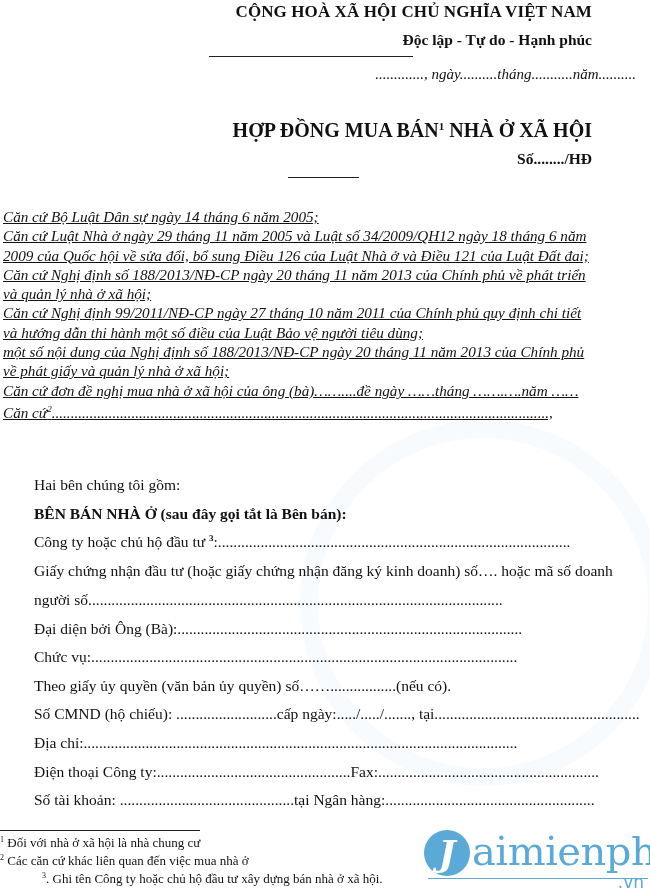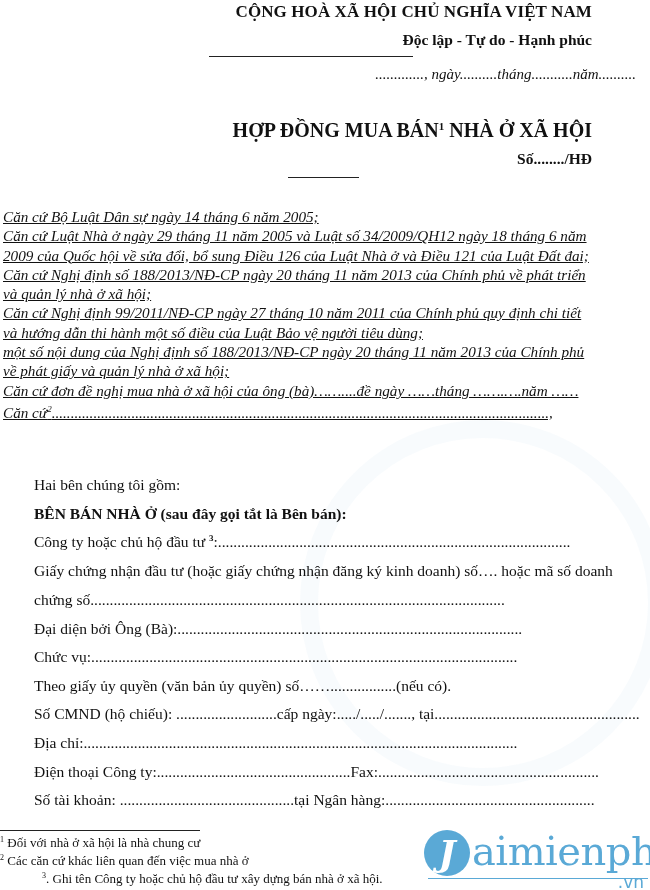--- a/index.html
+++ b/index.html
@@ -63,21 +63,21 @@
   <div>về phát giấy và quản lý nhà ở xã hội;</div>
   <div>Căn cứ đơn đề nghị mua nhà ở xã hội của ông (bà)……....đề ngày ……tháng …….….năm ……</div>
   <div><span>Căn cứ</span><sup>2</sup><span>...................................................................................................................................,</span></div>
 </div>
 
 <div class="plain" style="top:476px;">Hai bên chúng tôi gồm:</div>
 <div class="plain bold" style="top:505px;">BÊN BÁN NHÀ Ở (sau đây gọi tắt là Bên bán):</div>
 
 <div class="plain" style="top:533px;"><span>Công ty hoặc chủ hộ đầu tư </span><sup>3</sup><span>:...........................................................................................</span></div>
 <div class="plain" style="top:562px;">Giấy chứng nhận đầu tư (hoặc giấy chứng nhận đăng ký kinh doanh) số….  hoặc mã số doanh</div>
-<div class="plain" style="top:591px;">chứng số...........................................................................................................</div>
+<div class="plain" style="top:591px;">người số...........................................................................................................</div>
 <div class="plain" style="top:620px;">Đại diện bởi Ông (Bà):.........................................................................................</div>
 <div class="plain" style="top:648px;">Chức vụ:..............................................................................................................</div>
 <div class="plain" style="top:677px;">Theo giấy ủy quyền (văn bản ủy quyền) số…….................(nếu có).</div>
 <div class="plain" style="top:705px;">Số CMND (hộ chiếu): ..........................cấp ngày:...../...../......., tại.....................................................</div>
 <div class="plain" style="top:734px;">Địa chỉ:................................................................................................................</div>
 <div class="plain" style="top:763px;">Điện thoại Công ty:..................................................Fax:.........................................................</div>
 <div class="plain" style="top:791px;">Số tài khoản: .............................................tại Ngân hàng:......................................................</div>
 
 <div class="fnrule"></div>
 <div class="footnote" style="top:835px;"><sup>1</sup><span> Đối với nhà ở xã hội là nhà chung cư</span></div>

